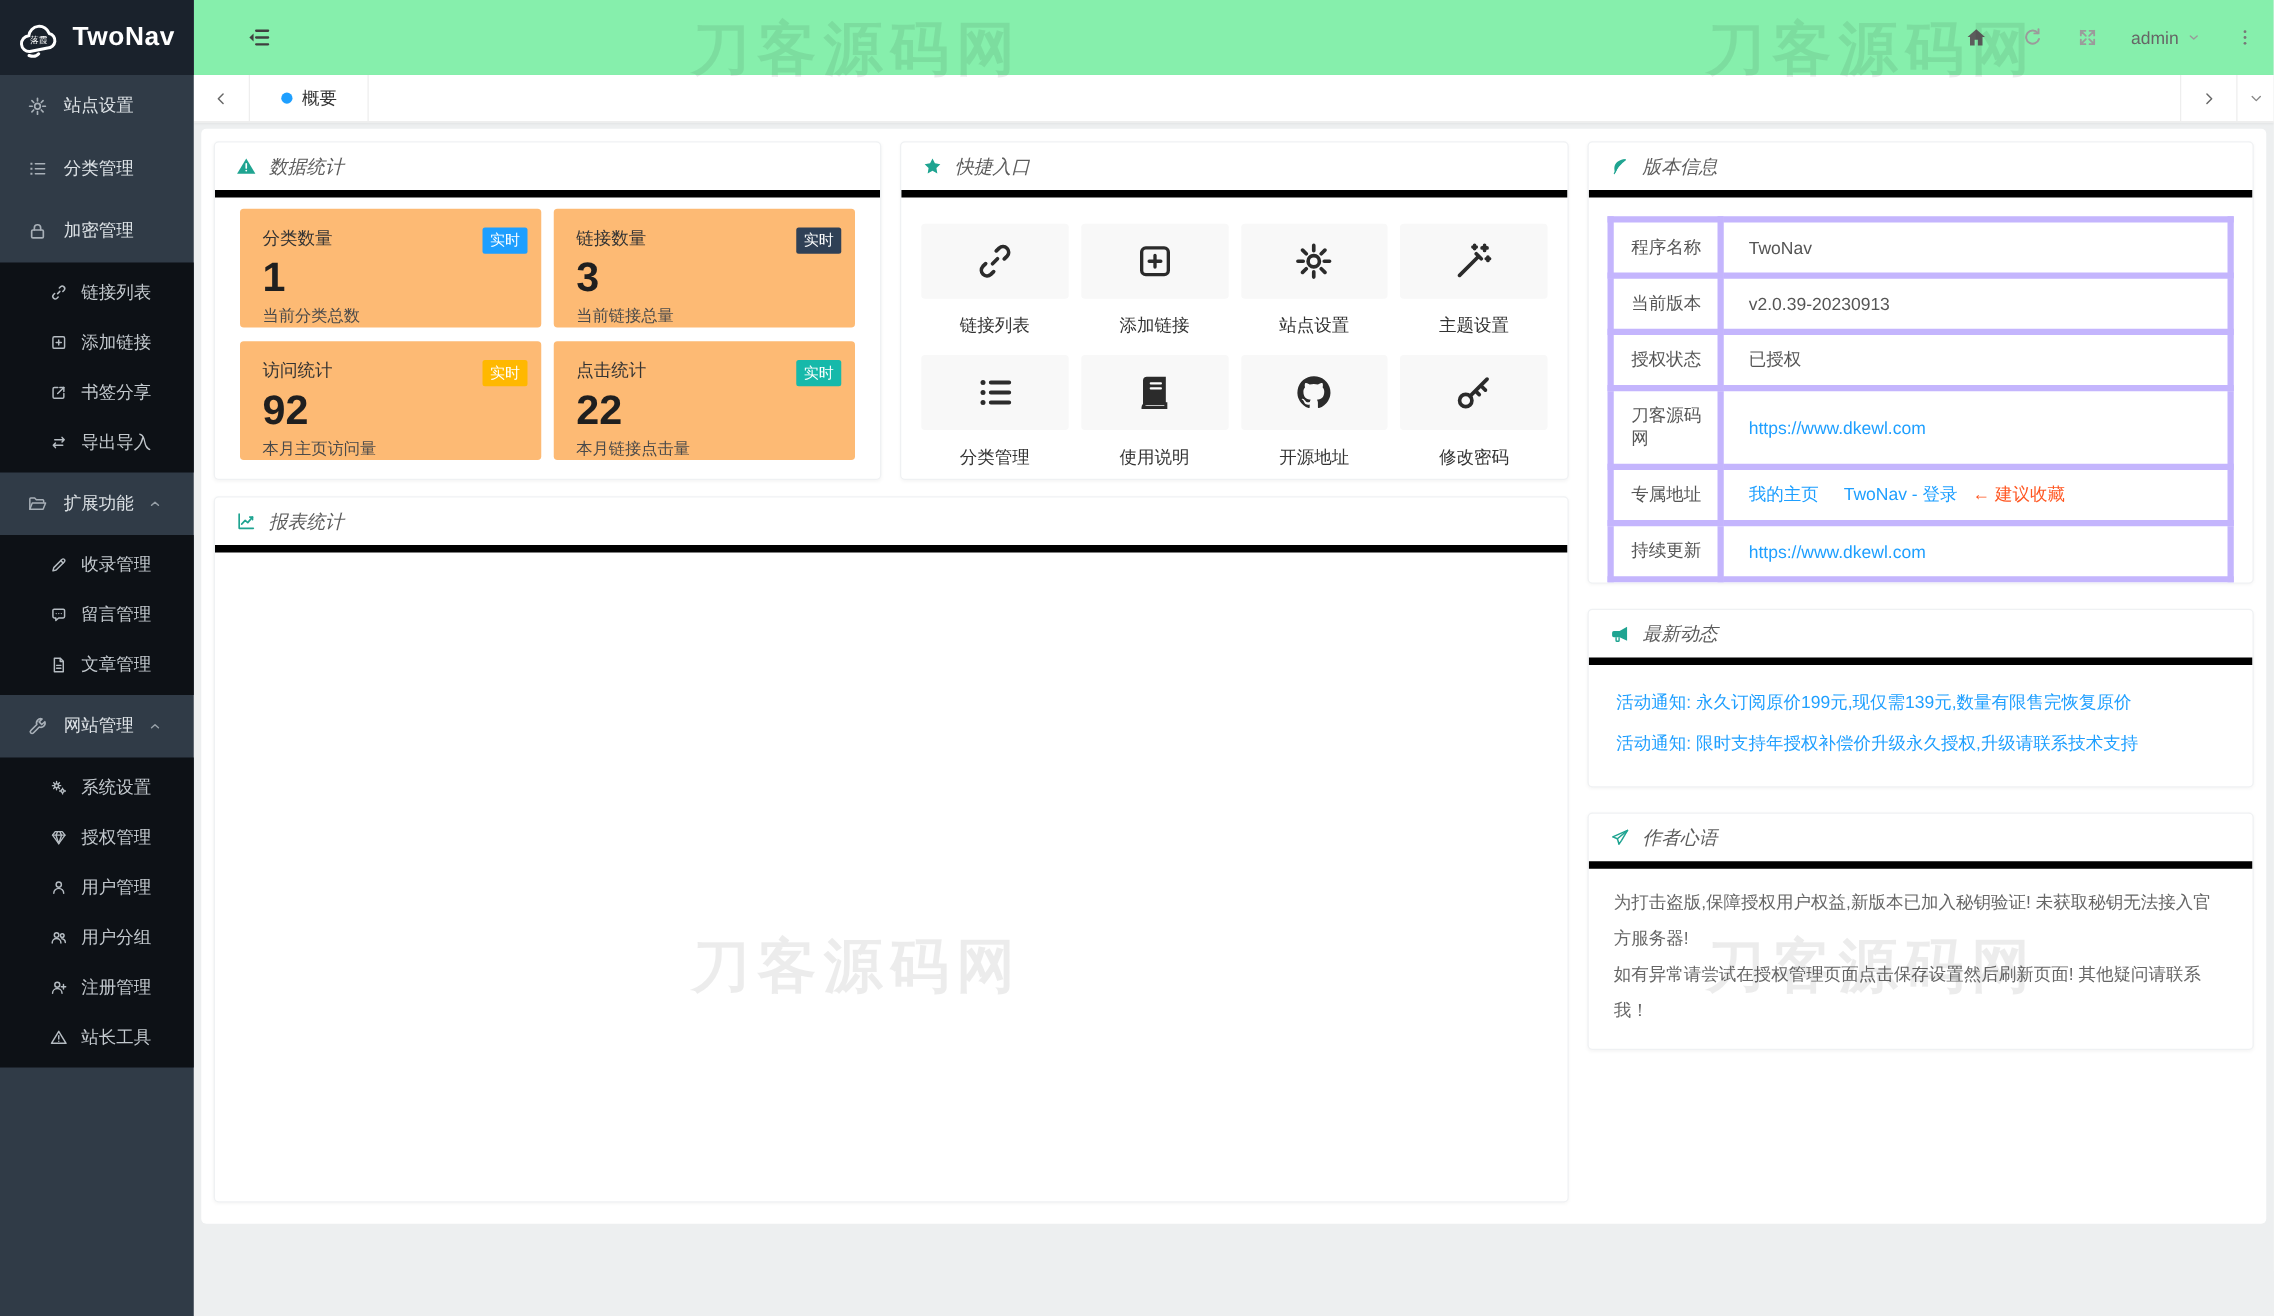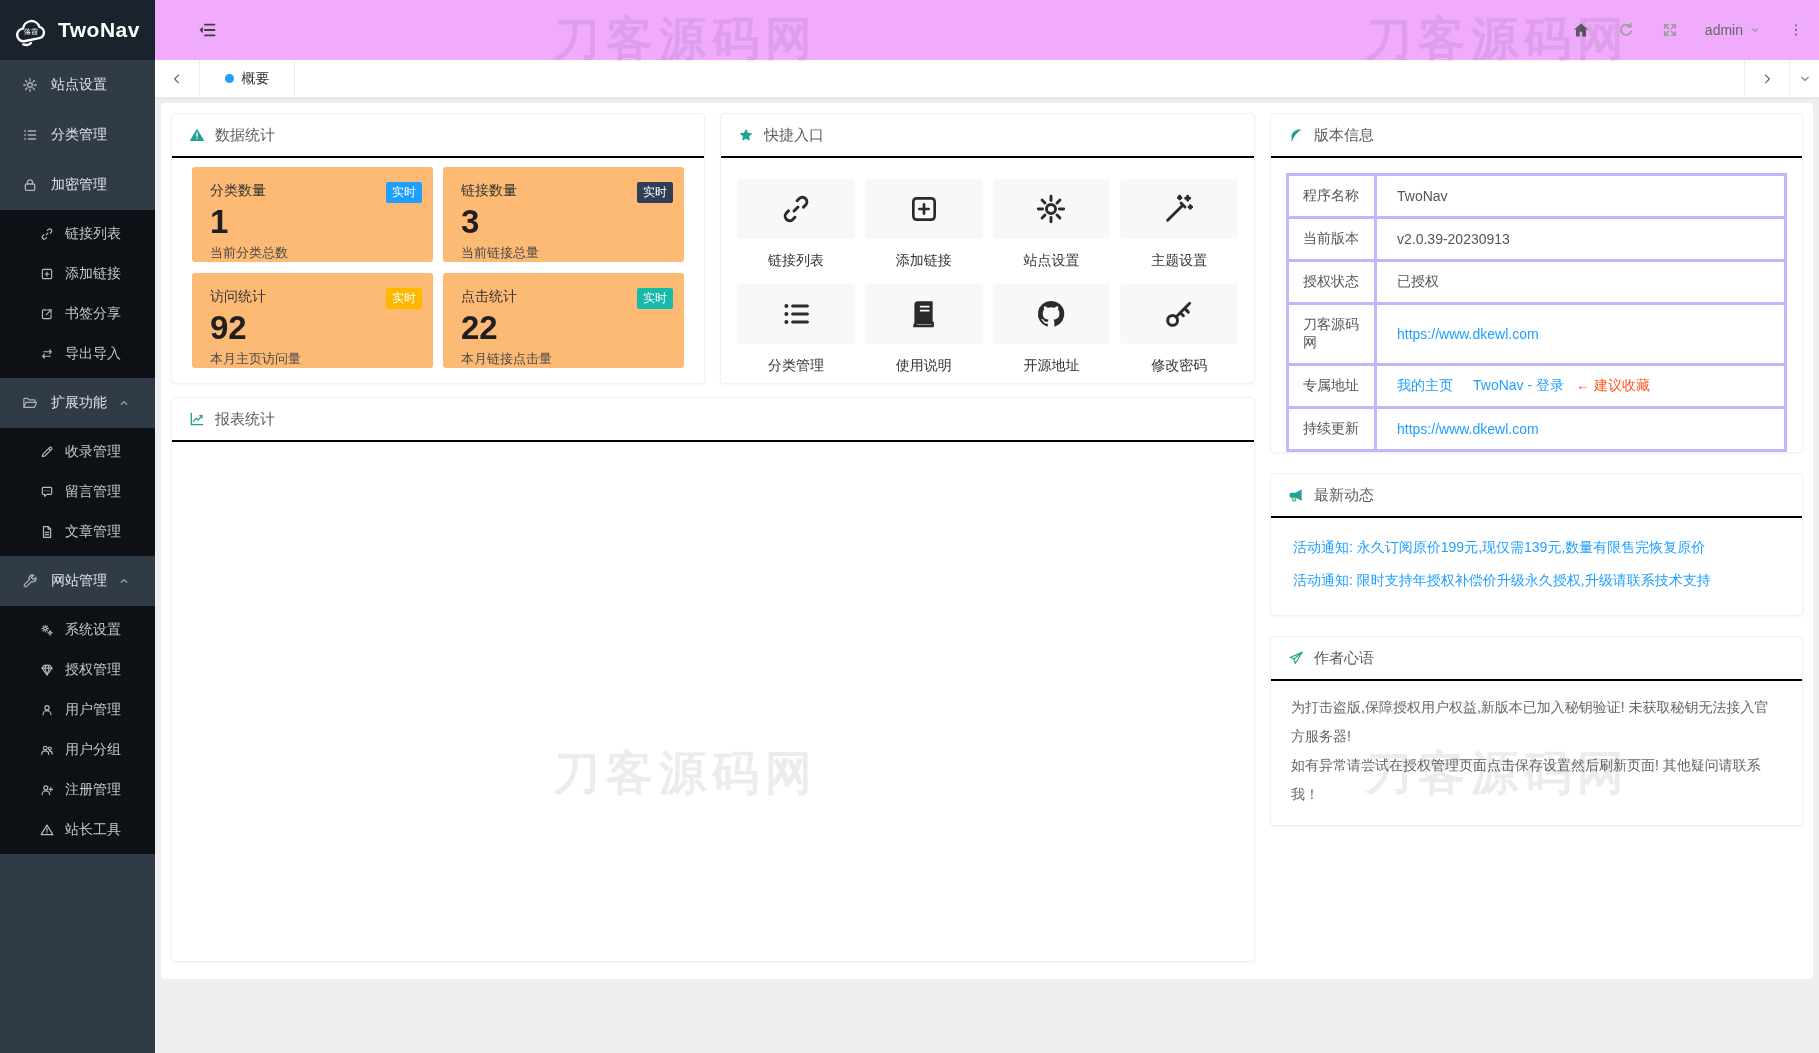--- a/index.html
+++ b/index.html
@@ -21,21 +21,21 @@
   .logo-cn { position:absolute; left:11px; top:12px; font-size:7px; color:#fff; letter-spacing:0; }
   .brand { color:#fff; font-size:21px; font-weight:bold; letter-spacing:.5px; }
   .s-item { height:50px; display:flex; align-items:center; padding:0 12px 0 22px; color:#dde2e6; font-size:14px; cursor:pointer; }
   .s-item .ic { color:#a8b0b8; margin-right:13px; }
   .s-item .caret { margin-left:auto; color:#97a0a8; }
   .s-sub { background:#0d1116; padding:4px 0; }
   .s-sub .s-item { height:40px; padding-left:40px; color:#c2c8cd; }
   .s-sub .s-item .ic { margin-right:11px; color:#b5bcc2; }
 
   
-  .header { position:absolute; left:155px; right:0; top:0; height:60px; background:#f0abfc; display:flex; align-items:center; }
+  .header { position:absolute; left:155px; right:0; top:0; height:60px; background:#86efac; display:flex; align-items:center; }
   .toggle-btn { margin-left:42px; color:#3f3f3f; cursor:pointer; }
   .header-right { margin-left:auto; display:flex; align-items:center; gap:27px; padding-right:15px; }
   .h-ic { color:#9b9b9b; cursor:pointer; }
   .h-home { color:#5c5c5c; }
   .admin-drop { display:flex; align-items:center; gap:6px; color:#666; cursor:pointer; }
   .admin-drop .caret { color:#999; }
   .kebab { color:#777; cursor:pointer; }
 
   
   .tabbar { position:absolute; left:155px; right:0; top:60px; height:38px; background:#fff;
@@ -47,21 +47,21 @@
   .tab-dot { width:9px; height:9px; border-radius:50%; background:#1e9fff; }
   .tab-spacer { flex:1; }
   .tab-next { border-left:1px solid #eee; }
   .tab-down { width:30px; border-left:1px solid #eee; display:flex; align-items:center; justify-content:center; color:#888; cursor:pointer; }
 
   
   .content { position:absolute; left:155px; right:0; top:98px; bottom:0; background:#edeff0; }
   .wrapper { margin:5px 6px 0 6px; height:876px; background:#fff; border-radius:4px; padding:10px;
     display:grid; grid-template-columns:534px 535px auto; grid-template-rows:271px 565px; gap:13px 15px; }
   .card { background:#fff; border:1px solid #eff1f3; border-radius:4px; box-shadow:0 1px 3px rgba(0,0,0,.04); overflow:hidden; }
-  .card-head { height:44px; display:flex; align-items:center; gap:10px; padding:0 17px; border-bottom:2px solid #000000; }
+  .card-head { height:44px; display:flex; align-items:center; gap:10px; padding:0 17px; border-bottom:6px solid #000000;font-style:italic; }
   .card-head .ic { color:#1fa491; }
   .card-title { font-size:15px; color:#5c5c5c; }
 
   .card-stats { grid-column:1; grid-row:1; }
   .stats-grid { padding:9px 20px 15px 20px; display:grid; grid-template-columns:1fr 1fr; gap:11px 10px; }
   .stat-box { position:relative; height:95px; background:#fdba74; border-radius:3px; padding:15px 18px; }
   .stat-label { font-size:14px; color:#333; }
   .stat-badge { position:absolute; right:11px; top:15px; color:#fff; font-size:12px; padding:2px 6px; border-radius:2px; }
   .stat-value { font-size:33px; font-weight:700; color:#1f1f1f; line-height:1.15; margin-top:3px; }
   .stat-desc { font-size:13px; color:#4a4a4a; margin-top:3px; }
@@ -69,21 +69,21 @@
   .card-quick { grid-column:2; grid-row:1; }
   .quick-grid { padding:21px 16px 0 16px; display:grid; grid-template-columns:repeat(4,1fr); gap:0 10px; }
   .tile { cursor:pointer; }
   .tile-box { height:60px; background:#f8f8f8; border-radius:3px; display:flex; align-items:center; justify-content:center; color:#2b2b2b; }
   .tile-label { height:45px; line-height:42px; text-align:center; font-size:14px; color:#333; }
 
   .card-report { grid-column:1 / span 2; grid-row:2; }
 
   .right-col { grid-column:3; grid-row:1 / span 2; display:flex; flex-direction:column; gap:20px; }
   .v-table { width:calc(100% - 30px); margin:15px auto 0 auto; border-collapse:collapse; }
-  .v-table td { border:3px solid #c4b5fd; font-size:14px; color:#555; padding:11px 12px; }
+  .v-table td { border:5px solid #c4b5fd; font-size:14px; color:#555; padding:11px 12px; }
   .v-label { width:88px; padding-left:14px !important; }
   .v-value { padding-left:20px !important; }
   a.blue-link { color:#1e9fff; text-decoration:none; cursor:pointer; }
   .v-note { color:#ff5722; margin-left:12px; white-space:nowrap; }
   .v-note .arrow { font-weight:bold; margin-right:4px; }
   .v-link-gap { margin-right:20px; }
 
   .news-body { padding:6px 22px 10px 22px; }
   .news-body a { display:block; font-size:14px; margin:15px 0; }
 

